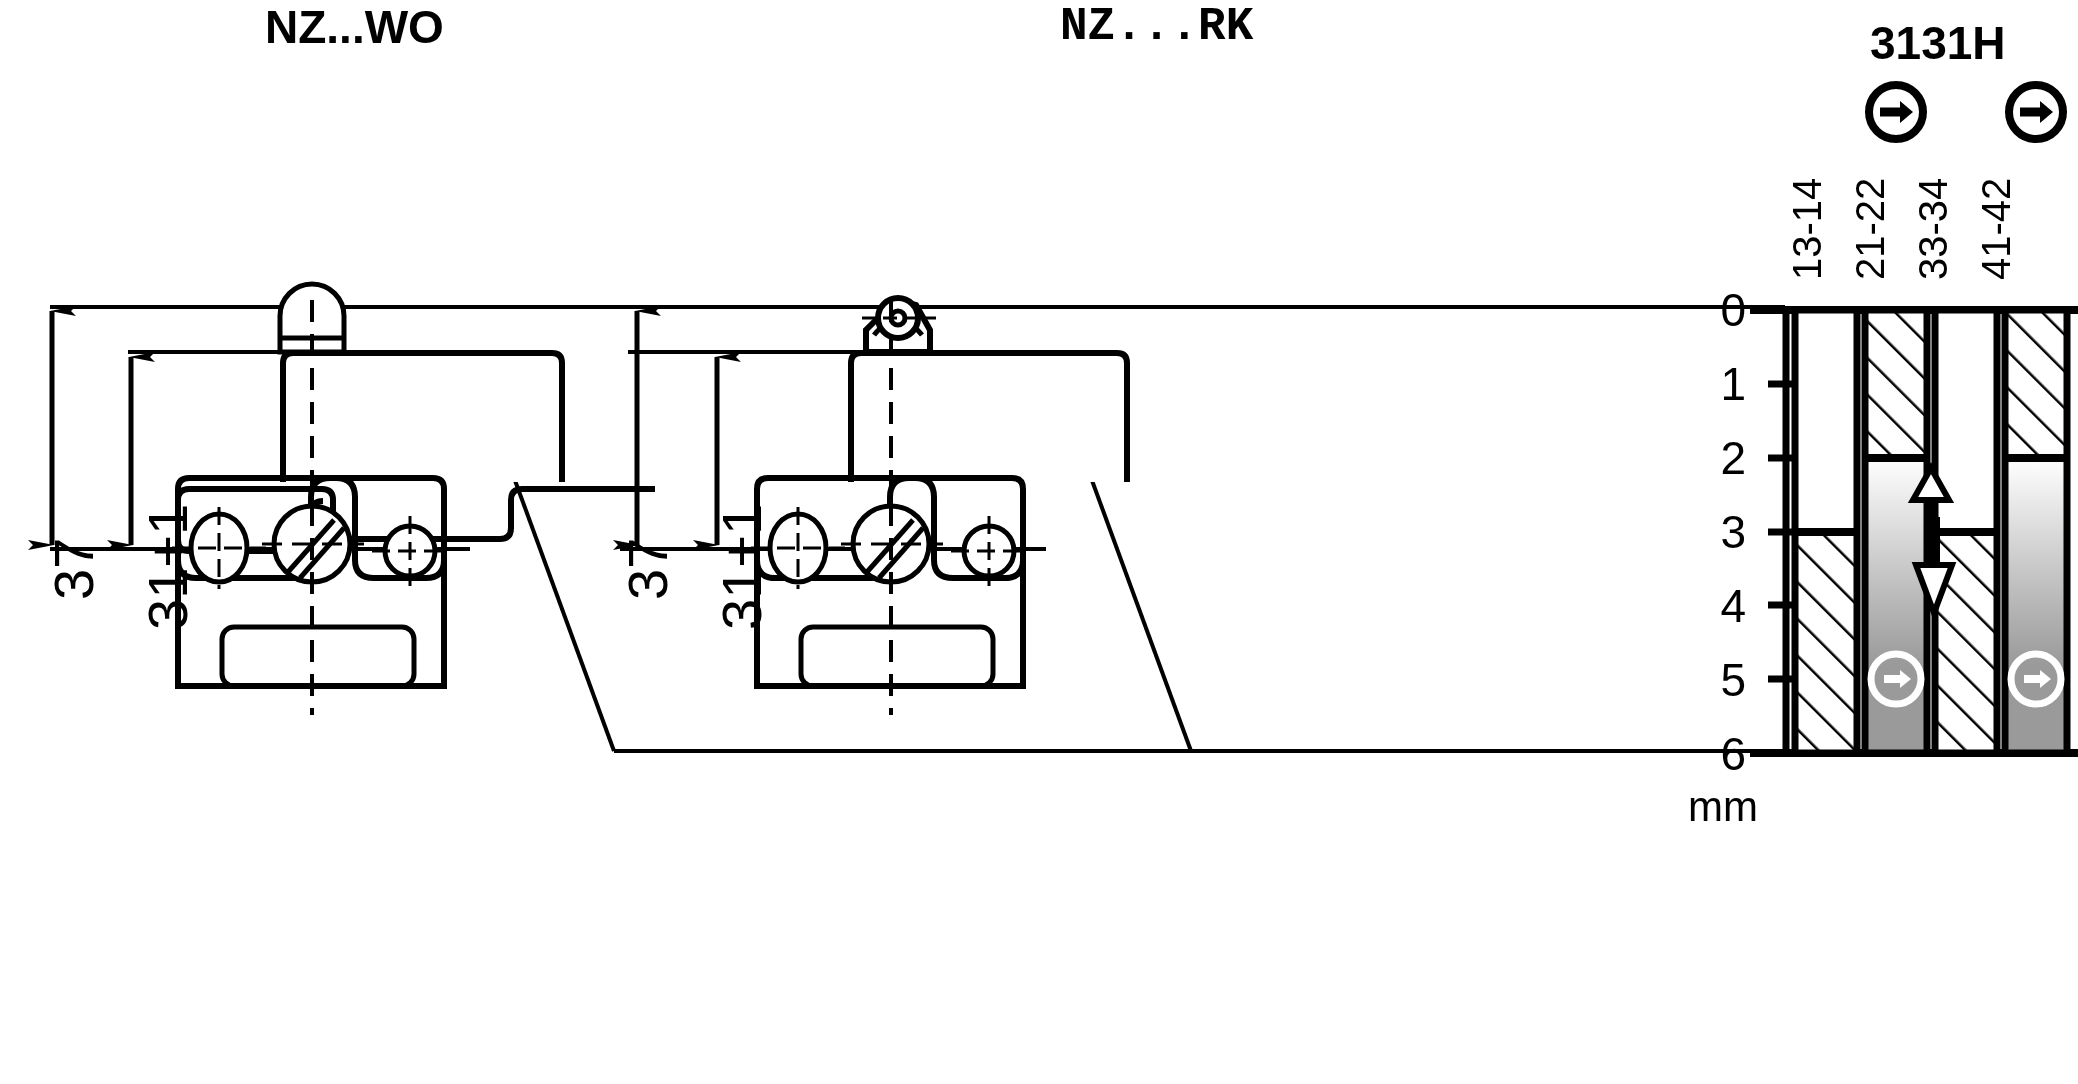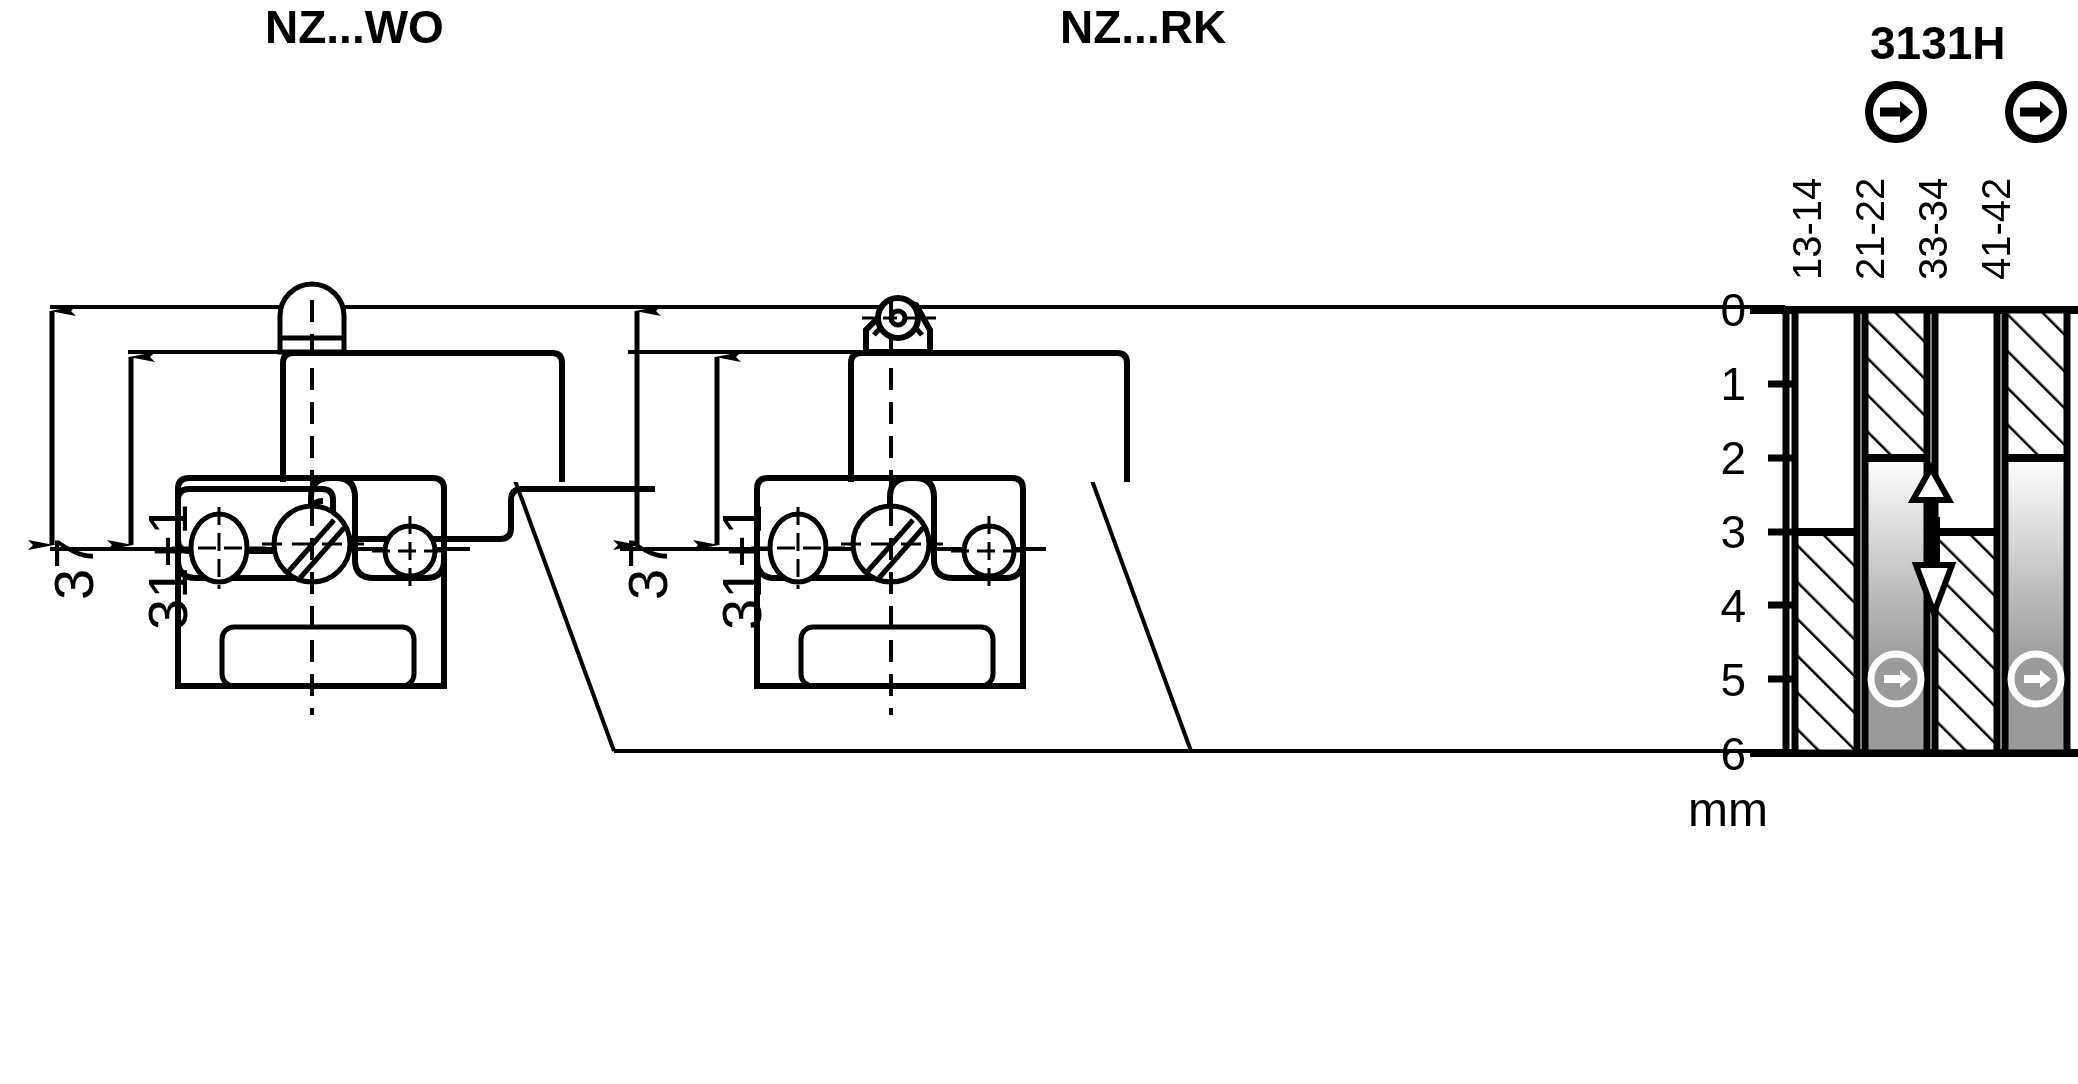--- a/index.html
+++ b/index.html
@@ -24,21 +24,21 @@
   }
   .title {
     position: absolute;
     font-weight: bold;
     font-size: 46px;
     letter-spacing: 0px;
     white-space: nowrap;
     line-height: 1;
   }
   #title-wo { left: 265px; top: 4px; }
-  #title-rk { left: 1060px; top: 4px; }
+  #title-rk { left: 1060px; top: 4px; font-family: Liberation Mono, monospace; }
   #title-diagram { left: 1870px; top: 20px; }
 
   .vlabel {
     position: absolute;
     white-space: nowrap;
     line-height: 1;
     transform-origin: 0 0;
     transform: rotate(-90deg);
   }
 
@@ -54,21 +54,21 @@
 
   .scale-num {
     position: absolute;
     font-size: 46px;
     line-height: 1;
     text-align: right;
     width: 46px;
   }
   .mm-label {
     position: absolute;
-    font-size: 48px;
+    font-size: 42px;
     line-height: 1;
   }
   svg.layer {
     position: absolute;
     left: 0; top: 0;
     width: 2078px;
     height: 1084px;
     overflow: visible;
   }
 </style>

